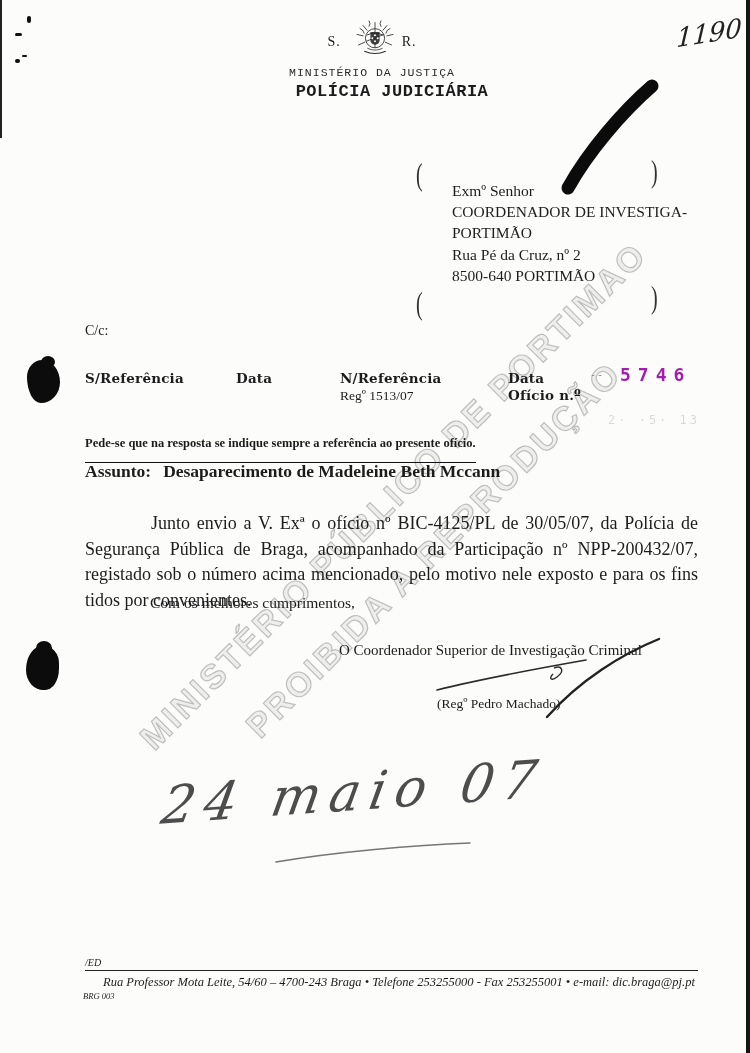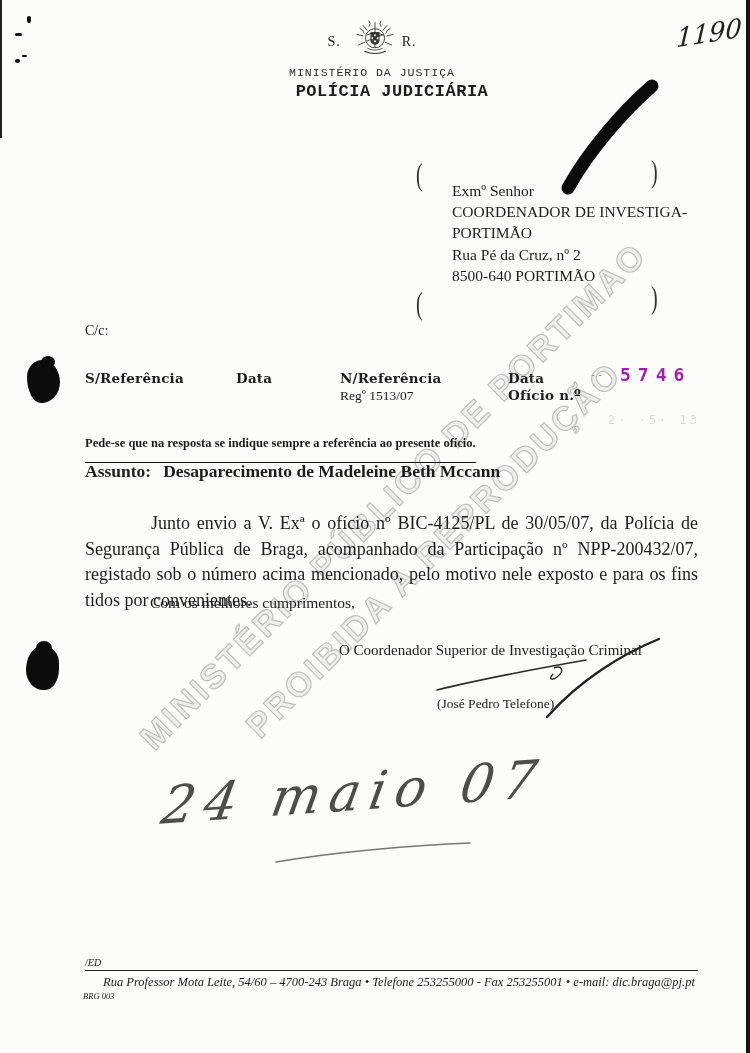--- a/index.html
+++ b/index.html
@@ -151,21 +151,21 @@
   <div class="abs notice">Pede-se que na resposta se indique sempre a referência ao presente ofício.</div>
 
   <div class="abs subject">
     <span>Assunto:</span><span class="gap"></span><span>Desaparecimento de Madeleine Beth Mccann</span>
   </div>
 
   <div class="abs body-par">Junto envio a V. Exª o ofício nº BIC-4125/PL de 30/05/07, da Polícia de Segurança Pública de Braga, acompanhado da Participação nº NPP-200432/07, registado sob o número acima mencionado, pelo motivo nele exposto e para os fins tidos por convenientes.</div>
   <div class="abs closing">Com os melhores cumprimentos,</div>
 
   <div class="abs sig-title">O Coordenador Superior de Investigação Criminal</div>
-  <div class="abs sig-name">(José Pedro Telefone)</div>
+  <div class="abs sig-name">(Regº Pedro Machado)</div>
 
   <div class="abs hand-date">24 maio 07</div>
 
   <svg class="abs overlay" viewBox="0 0 750 1053">
     <path d="M568 188 C 588 152, 622 112, 652 86" stroke="#0b0b0b" stroke-width="13" stroke-linecap="round" fill="none"></path>
     <path d="M437 690 C 485 678, 535 669, 586 660" stroke="#2b2b2b" stroke-width="1.7" fill="none" stroke-linecap="round"></path>
     <path d="M554 668 c 8 -3 11 3 3 9 c -5 4 -9 2 -4 -3" stroke="#2b2b2b" stroke-width="1.4" fill="none"></path>
     <path d="M547 717 C 580 680, 622 654, 659 639" stroke="#222" stroke-width="2.4" fill="none" stroke-linecap="round"></path>
     <path d="M276 862 C 335 852, 415 845, 470 843" stroke="#4a4a4a" stroke-width="1.5" fill="none" stroke-linecap="round" opacity="0.75"></path>
   </svg>

